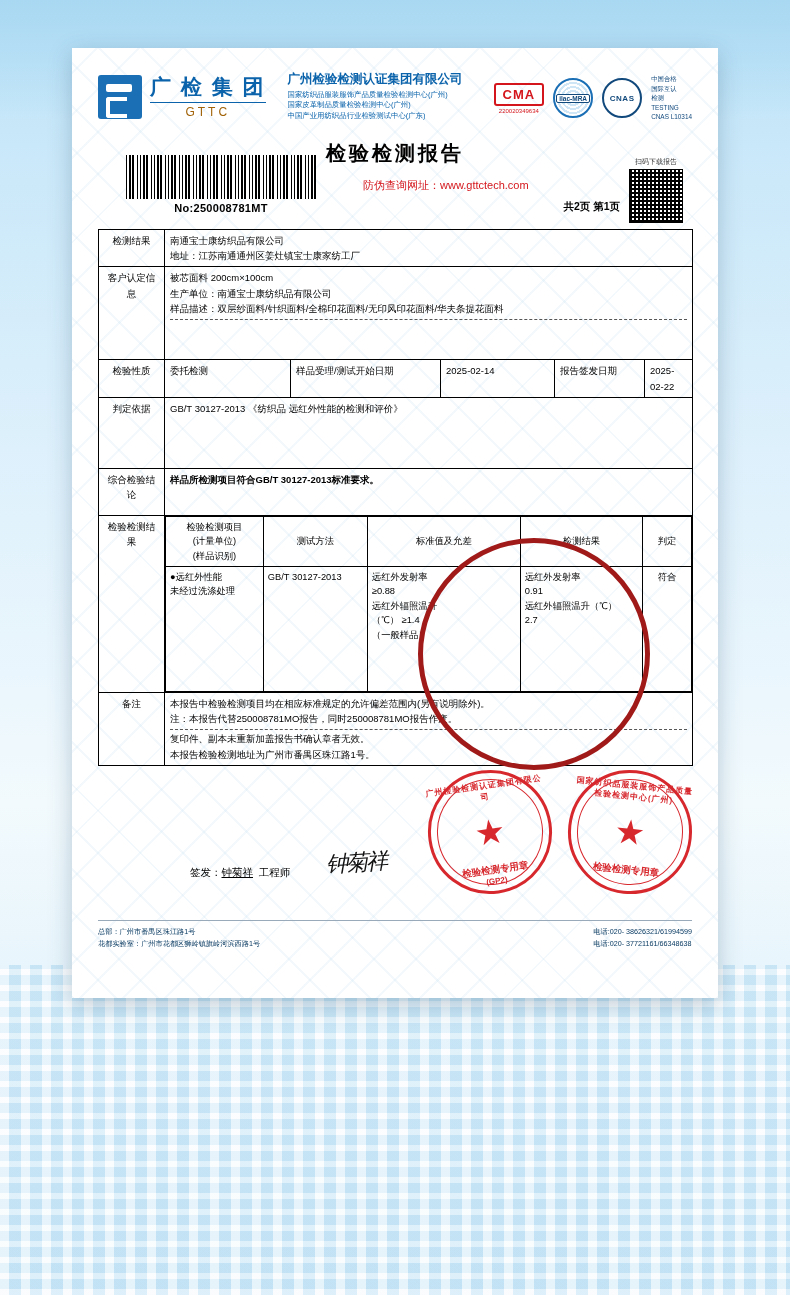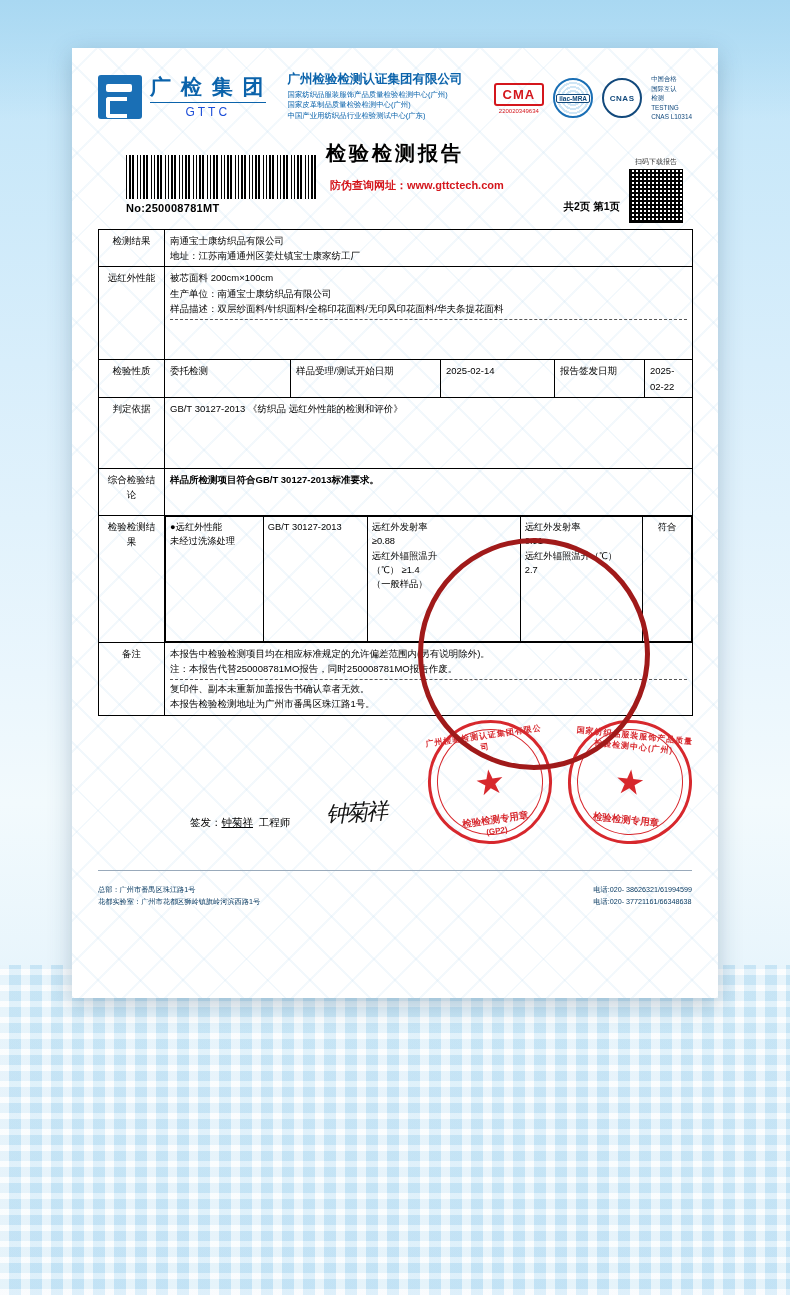--- a/index.html
+++ b/index.html
@@ -99,21 +99,21 @@
     position:absolute; left:8px; top:22px; width:17px; height:13px;
     border:4px solid #fff; border-right:none; border-radius:3px 0 0 3px;
   }
   .logo-text{
     line-height:1;
   }
   .logo-cn{
     font-size: 21px; font-weight: bold; color:#0b63ab; letter-spacing:2px;
   }
   .logo-en{
-    font-size: 12px; color:#1d4ed8; letter-spacing:3px; margin-top:5px;
+    font-size: 12px; color:#a16207; letter-spacing:3px; margin-top:5px;
     border-top:1px solid #0b63ab; padding-top:3px; text-align:center;
   }
   .company-block{
     margin-left:6px; padding-top:2px;
   }
   .company-name{
     font-size: 12.5px; font-weight:bold; color:#0b63ab; line-height:1.25;
   }
   .company-sub{
     font-size: 7.4px; color:#0b63ab; line-height:1.45; margin-top:2px;
@@ -165,26 +165,26 @@
   }
   .barcode-wrap{ margin-left: 28px; width: 190px; }
   .barcode{
     height: 44px;
     background: repeating-linear-gradient(90deg,
       #000 0 1px, #fff 1px 3px, #000 3px 5px, #fff 5px 6px,
       #000 6px 8px, #fff 8px 11px, #000 11px 12px, #fff 12px 14px);
     width: 100%;
   }
   .barcode-no{
-    text-align:left; font-size:11px; font-weight:bold; margin-top:3px; letter-spacing:.3px;
+    text-align:center; font-size:11px; font-weight:bold; margin-top:3px; letter-spacing:.3px;
   }
   .code-right{
     margin-left: 14px; padding-top: 22px; flex:1;
   }
-  .code-line{ font-size:11px; font-weight:bold; color:#d4161c; line-height:1.5; }
+  .code-line{ font-size:11px; font-weight:normal; color:#d4161c; line-height:1.5;margin-left:33px; }
   .pages{ text-align:right; font-size:10.5px; margin-top:6px; color:#000; font-weight:bold;}
   .qr-block{ width:72px; text-align:center; padding-top:2px; }
   .qr-cap{ font-size:7px; color:#333; margin-bottom:2px; }
   .qr{
     width:52px;height:52px;margin:0 auto;
     background:
       repeating-linear-gradient(90deg,#000 0 2px,#fff 2px 4px),
       repeating-linear-gradient(0deg,#000 0 2px,#fff 2px 4px);
     background-blend-mode: multiply;
     border:1px solid #000;
@@ -267,21 +267,21 @@
   .stamp .bot2{
     position:absolute; bottom:5px; left:0; right:0; text-align:center;
     font-size:8px; font-weight:bold;
   }
   .stamp .ring{
     position:absolute; inset:6px; border-radius:50%; border:1px solid #d4161c;
   }
 
   
   .footer{
-    border-top: 1px solid #9ab; margin-top: 4px; padding-top:13px;
+    border-top: 1px solid #9ab; margin-top: 4px; padding-top:5px;
     display:flex; justify-content:space-between;
     font-size: 7.2px; color:#0b3c63; line-height:1.7;
   }
 
   
   .highlight{
     position:absolute;
     left: 346px; top: 490px;
     width: 222px; height: 222px;
     border-radius: 50%;
@@ -368,21 +368,21 @@
       </colgroup>
 
       <tbody>
           <tr>
         <td class="lab">检测结果</td>
         <td colspan="5" class="multiline">南通宝士康纺织品有限公司
 地址：江苏南通通州区姜灶镇宝士康家纺工厂</td>
       </tr>
 
       <tr>
-        <td class="lab">远红外性能</td>
+        <td class="lab">客户认定信息</td>
         <td colspan="5" style="height:86px">
           <div>被芯面料        200cm×100cm</div>
           <div>生产单位：南通宝士康纺织品有限公司</div>
           <div>样品描述：双层纱面料/针织面料/全棉印花面料/无印风印花面料/华夫条提花面料</div>
           <div class="dashed"></div>
         </td>
       </tr>
 
       <tr>
         <td class="lab">检验性质</td>
@@ -408,20 +408,29 @@
         <td colspan="5" style="padding:0">
           <table class="res">
             <colgroup>
               <col style="width:96px">
               <col style="width:102px">
               <col style="width:150px">
               <col style="width:120px">
               <col style="width:48px">
             </colgroup>
             <tbody>
+                  <tr>
+              <th class="multiline">检验检测项目
+(计量单位)
+(样品识别)</th>
+              <th>测试方法</th>
+              <th>标准值及允差</th>
+              <th>检测结果</th>
+              <th>判定</th>
+            </tr>
             <tr>
               <td class="multiline" style="height:118px">●远红外性能
 未经过洗涤处理</td>
               <td class="multiline">GB/T 30127-2013</td>
               <td class="multiline">远红外发射率
     ≥0.88
 远红外辐照温升
 （℃） ≥1.4
 （一般样品）</td>
               <td class="multiline">远红外发射率

